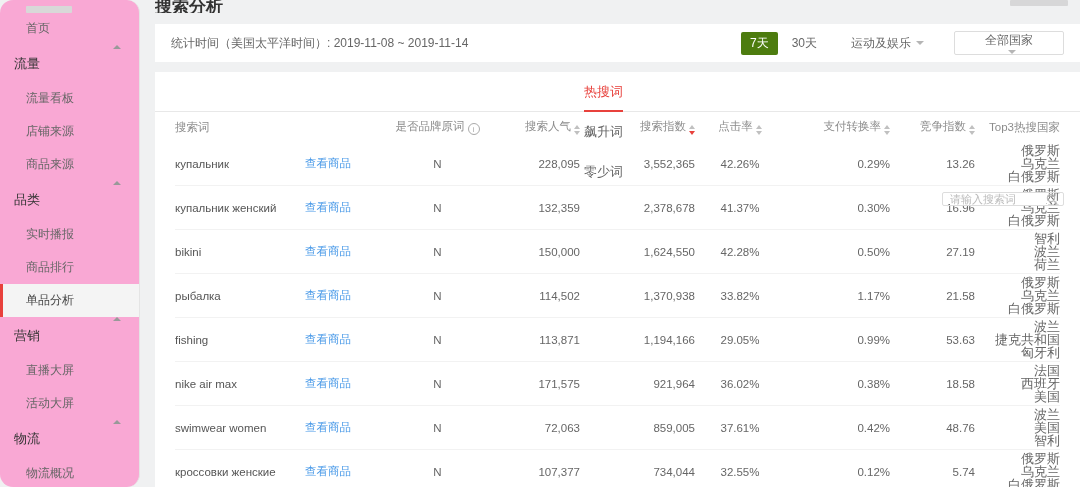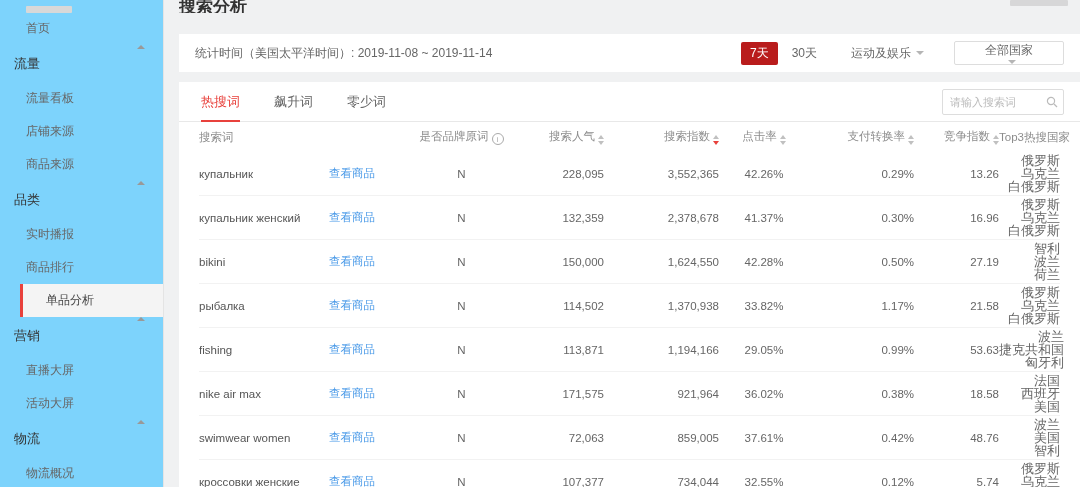--- a/index.html
+++ b/index.html
@@ -5,76 +5,76 @@
   * { margin:0; padding:0; box-sizing:border-box; }
   html,body { width:1080px; height:487px; overflow:hidden; }
   body {
     font-family:"Liberation Sans","DejaVu Sans",sans-serif;
     background:#f0f1f2; color:#666; font-size:12px;
   }
   .layout { display:flex; width:1080px; height:487px; }
 
   
   .sidebar {
-    width:164px; height:100%; background:#7dd3fc; flex:none;
-    border-right:1px solid #e4e4e4; position:relative; overflow:hidden;
+    width:140px; height:100%; background:#f9a8d4; flex:none;
+    border-right:1px solid #e4e4e4; position:relative; overflow:hidden;border-radius:13px;
   }
   .side-clip { height:10px; margin:2px 0 0 26px; }
   .smudge { display:inline-block; width:46px; height:7px; background:#d8d8d8; border-radius:1px; }
   .side-item {
     height:33px; line-height:33px; padding-left:26px; color:#666;
     font-size:12px; cursor:pointer; position:relative; white-space:nowrap;
   }
-  .side-item.active { background:#f4f4f4; color:#444;margin-left:20px; }
+  .side-item.active { background:#f4f4f4; color:#444; }
   .side-item.active::before {
     content:""; position:absolute; left:0; top:0; bottom:0; width:3px; background:#e8413c;
   }
   .side-section {
     height:37px; line-height:37px; padding:0 14px 0 14px; color:#333;
     font-size:13px; display:flex; justify-content:space-between; align-items:flex-start;
     cursor:pointer; white-space:nowrap;gap:47px;
   }
   .sec-caret {
     width:0; height:0; border-left:4px solid transparent; border-right:4px solid transparent;
     border-bottom:4px solid #999; margin-right:4px;
   }
 
   
   .main { flex:1; padding:0 0 0 15px; position:relative; overflow:hidden; }
   .top-right-clip { position:absolute; right:12px; top:0; width:58px; height:6px;
     background:#c9c9c9; opacity:.65; border-radius:1px; cursor:pointer; }
   .page-title { font-size:17px; color:#333; font-weight:bold; margin-top:-5px; height:18px; overflow:hidden; }
 
   .filter-card {
-    background:#fff; margin-top:21px; height:38px; padding:0 16px;
+    background:#fff; margin-top:11px; height:38px; padding:0 16px;
     display:flex; align-items:center; justify-content:space-between;
   }
   .time-text { color:#666; font-size:12px; }
   .filter-right { display:flex; align-items:center; }
   .btn-7d {
-    background:#b91c1c; color:#fff; font-size:12px; border:none; border-radius:2px;
+    background:#4d7c0f; color:#fff; font-size:12px; border:none; border-radius:2px;
     padding:3px 9px; cursor:pointer;
   }
   .btn-30d { color:#666; font-size:12px; background:none; border:none; margin-left:14px; cursor:pointer;text-align:center; }
   .dd-plain { margin-left:34px; color:#666; font-size:12px; cursor:pointer; display:flex; align-items:center; }
   .dd-box {
     margin-left:30px; width:110px; height:24px; border:1px solid #ddd; border-radius:2px;
     display:flex; align-items:center; justify-content:space-between; padding:0 8px;
     color:#666; font-size:12px; cursor:pointer; background:#fff;flex-direction:column;
   }
   .caret-down {
     width:0; height:0; border-left:4px solid transparent; border-right:4px solid transparent;
     border-top:4px solid #b5b5b5; margin-left:5px;
   }
 
   
   .table-card { background:#fff; margin-top:10px; height:420px; overflow:hidden; }
   .tabbar {
     height:40px; border-bottom:1px solid #e8e8e8; display:flex; align-items:center;
-    padding:0 16px 0 22px; position:relative;
+    padding:0 16px 0 22px; position:relative;flex-direction:column;
   }
   .tab { font-size:13px; color:#666; margin-right:34px; height:40px; line-height:40px; cursor:pointer; position:relative; }
   .tab.active { color:#e8413c; }
   .tab.active::after { content:""; position:absolute; left:0; right:0; bottom:0; height:2px; background:#e8413c; }
   .tab-search {
     margin-left:auto; width:122px; height:26px; border:1px solid #ddd; border-radius:2px;
     display:flex; align-items:center; padding:0 7px;
   }
   .tab-search input {
     border:none; outline:none; width:96px; font-size:11px; color:#666;

